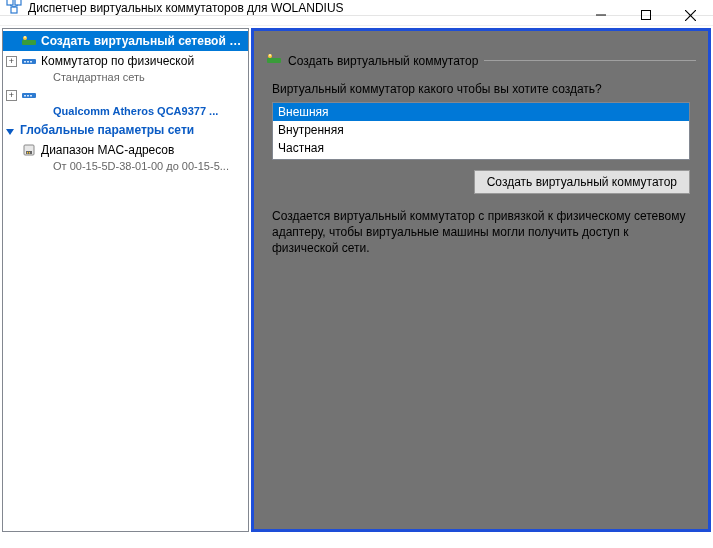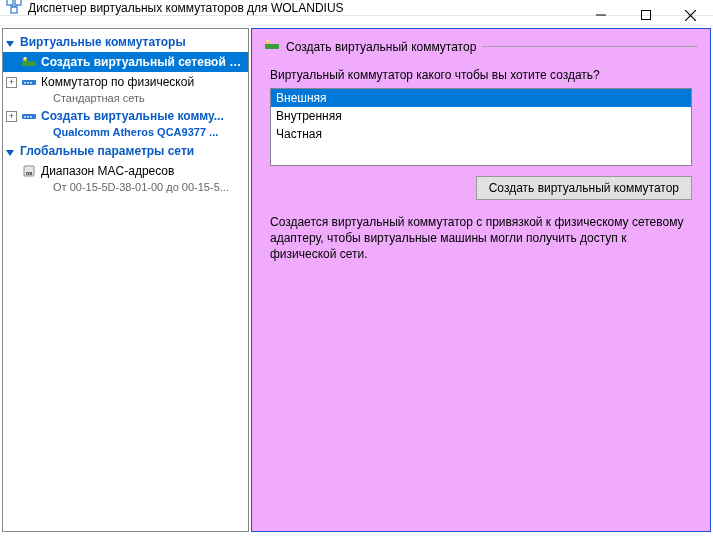--- a/index.html
+++ b/index.html
@@ -103,24 +103,24 @@
     overflow:hidden; text-overflow:ellipsis;
   }
   .label-sub {
     color:#666; font-size:11px;
     padding-left: 50px;
     padding-bottom:2px;
     white-space:nowrap; overflow:hidden; text-overflow:ellipsis;
   }
   .content-panel {
     flex:1;
-    border:1px solid #1d4ed8;
+    border:3px solid #1d4ed8;
     margin: 2px 2px 2px 0;
-    background:#f0abfc;
-    padding: 8px 12px;
+    background:#737373;
+    padding: 20px 12px;
     position:relative;
   }
   .section-header {
     display:flex;
     align-items:center;
     margin-bottom: 4px;
   }
   .section-header .section-title {
     padding: 0 6px;
     font-size:12px;
@@ -131,21 +131,21 @@
     background:#a0a0a0;
   }
   .prompt {
     margin: 12px 0 6px 6px;
     font-size:12px;
   }
   .listbox {
     border:1px solid #828790;
     background:#fff;
     margin: 0 6px 0 6px;
-    height: 78px;
+    height: 58px;
   }
   .list-option {
     padding: 2px 5px;
     font-size:12px;
   }
   .list-option.selected {
     background:#0078d7;
     color:#fff;
   }
   .action-row {
@@ -200,24 +200,20 @@
     </div>
   </div>
 </div>
 
 <div class="menubar"></div>
 
 <div class="main">
 
   <div class="tree-panel">
 
-    <div class="tree-header">
-      <span class="expander"><span class="chev-open"></span></span>
-      <span>Виртуальные коммутаторы</span>
-    </div>
 
     <div class="tree-item selected">
       <span class="spacer"></span>
       <span class="node-icon">
         <svg width="16" height="16" viewBox="0 0 16 16">
           <rect x="1" y="7" width="14" height="5" fill="#3a9c3a" rx="1"></rect>
           <circle cx="4" cy="5" r="2" fill="#ffcc33"></circle>
           <path d="M3 4 L4 3 L5 4 L4 5 Z" fill="#fff"></path>
         </svg>
       </span>
@@ -241,21 +237,20 @@
     <div class="tree-item">
       <span class="plusbox">+</span>
       <span class="node-icon">
         <svg width="16" height="16" viewBox="0 0 16 16">
           <rect x="1" y="6" width="14" height="5" fill="#2e7bd1" rx="1"></rect>
           <rect x="3" y="8" width="2" height="1.5" fill="#cfe6ff"></rect>
           <rect x="6" y="8" width="2" height="1.5" fill="#cfe6ff"></rect>
           <rect x="9" y="8" width="2" height="1.5" fill="#cfe6ff"></rect>
         </svg>
       </span>
-      <span class="label-primary">Создать виртуальные комму...</span>
     </div>
     <div class="label-sub" style="color:#0a5bc4;font-weight:bold">Qualcomm Atheros QCA9377 ...</div>
 
     <div class="tree-header">
       <span class="expander"><span class="chev-open"></span></span>
       <span>Глобальные параметры сети</span>
     </div>
 
     <div class="tree-item">
       <span class="spacer"></span>

